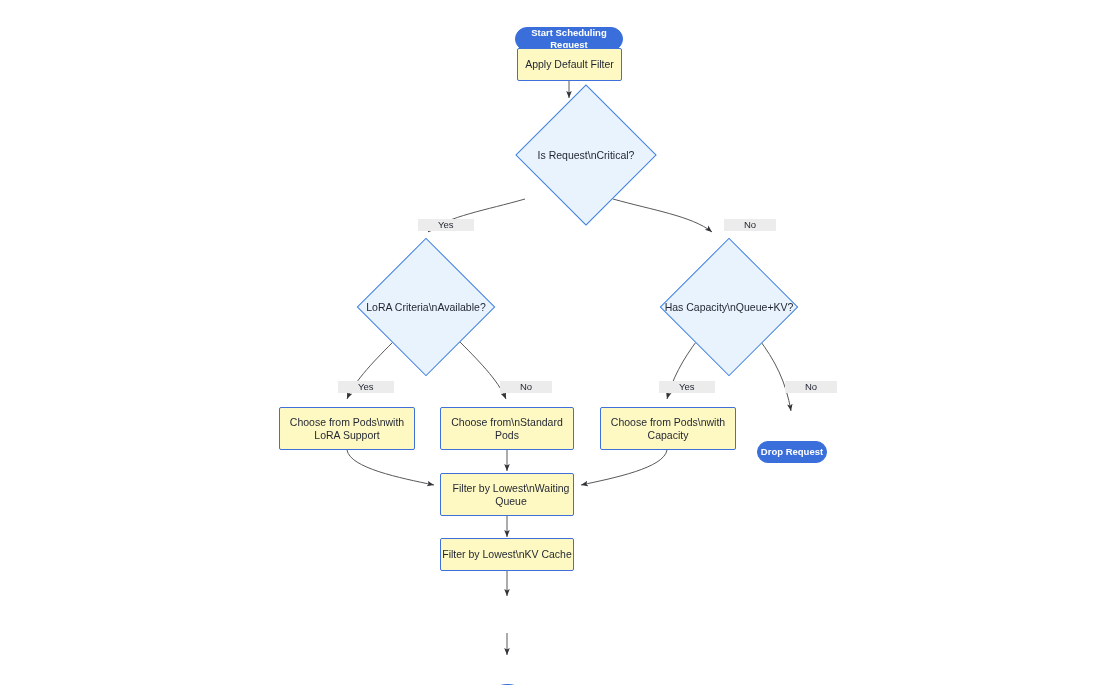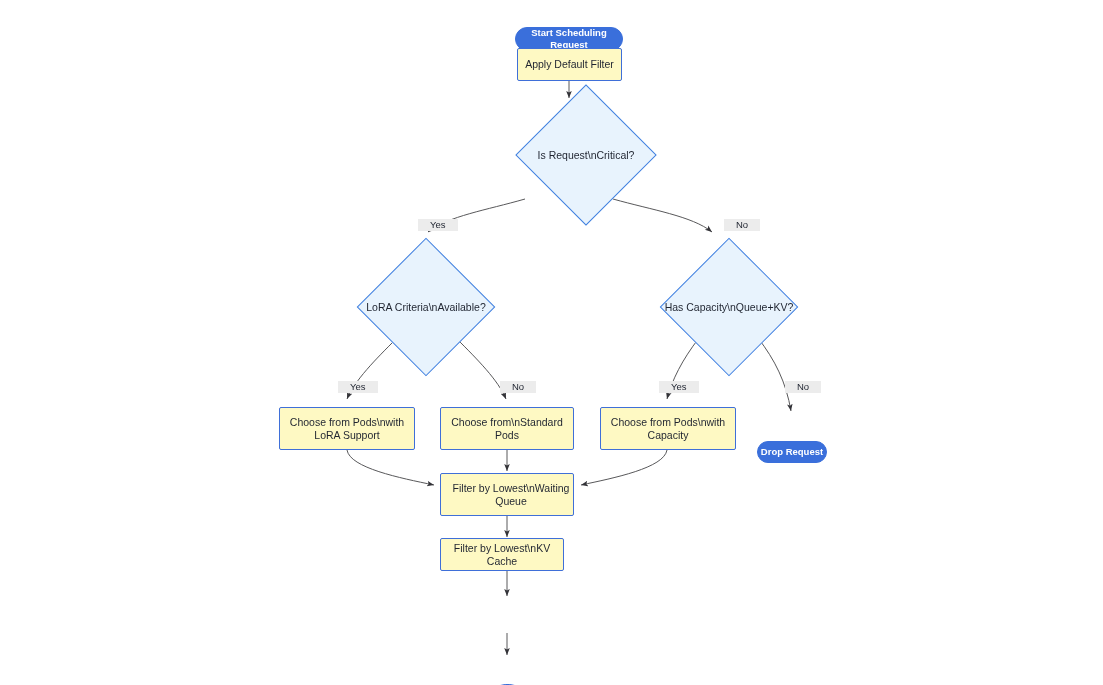--- a/index.html
+++ b/index.html
@@ -78,21 +78,21 @@
     position: relative;
     z-index: 3;
     white-space: nowrap;
   }
   .edge-label {
     position: absolute;
     background: #ececec;
     color: #1f2430;
     font-size: 9.5px;
     line-height: 12px;
-    padding: 0px 12px;
+    padding: 0px 20px;
     z-index: 3;
     white-space: nowrap;
   }
   .nline { display: block; }
 </style>
 </head>
 <body>
 
 <div id="canvas">
 
@@ -180,21 +180,21 @@
     <span>Drop Request</span>
   </div>
 
   <div class="node node-process" style="left:440px; top:473px; width:134px; height:43px;padding-left:8px;">
     <span>
       <span class="nline">Filter by Lowest\nWaiting</span>
       <span class="nline">Queue</span>
     </span>
   </div>
 
-  <div class="node node-process" style="left:440px; top:538px; width:124px; height:33px;">
+  <div class="node node-process" style="left:440px; top:538px; width:134px; height:33px;">
     <span>Filter by Lowest\nKV Cache</span>
   </div>
 
 
   <div class="node node-terminal" style="left:492px; top:660px; width:31px; height:27px;">
     <span>End</span>
   </div>
 
   <div class="edge-label" style="left:418px; top:219px;">Yes</div>
   <div class="edge-label" style="left:724px; top:219px;">No</div>

